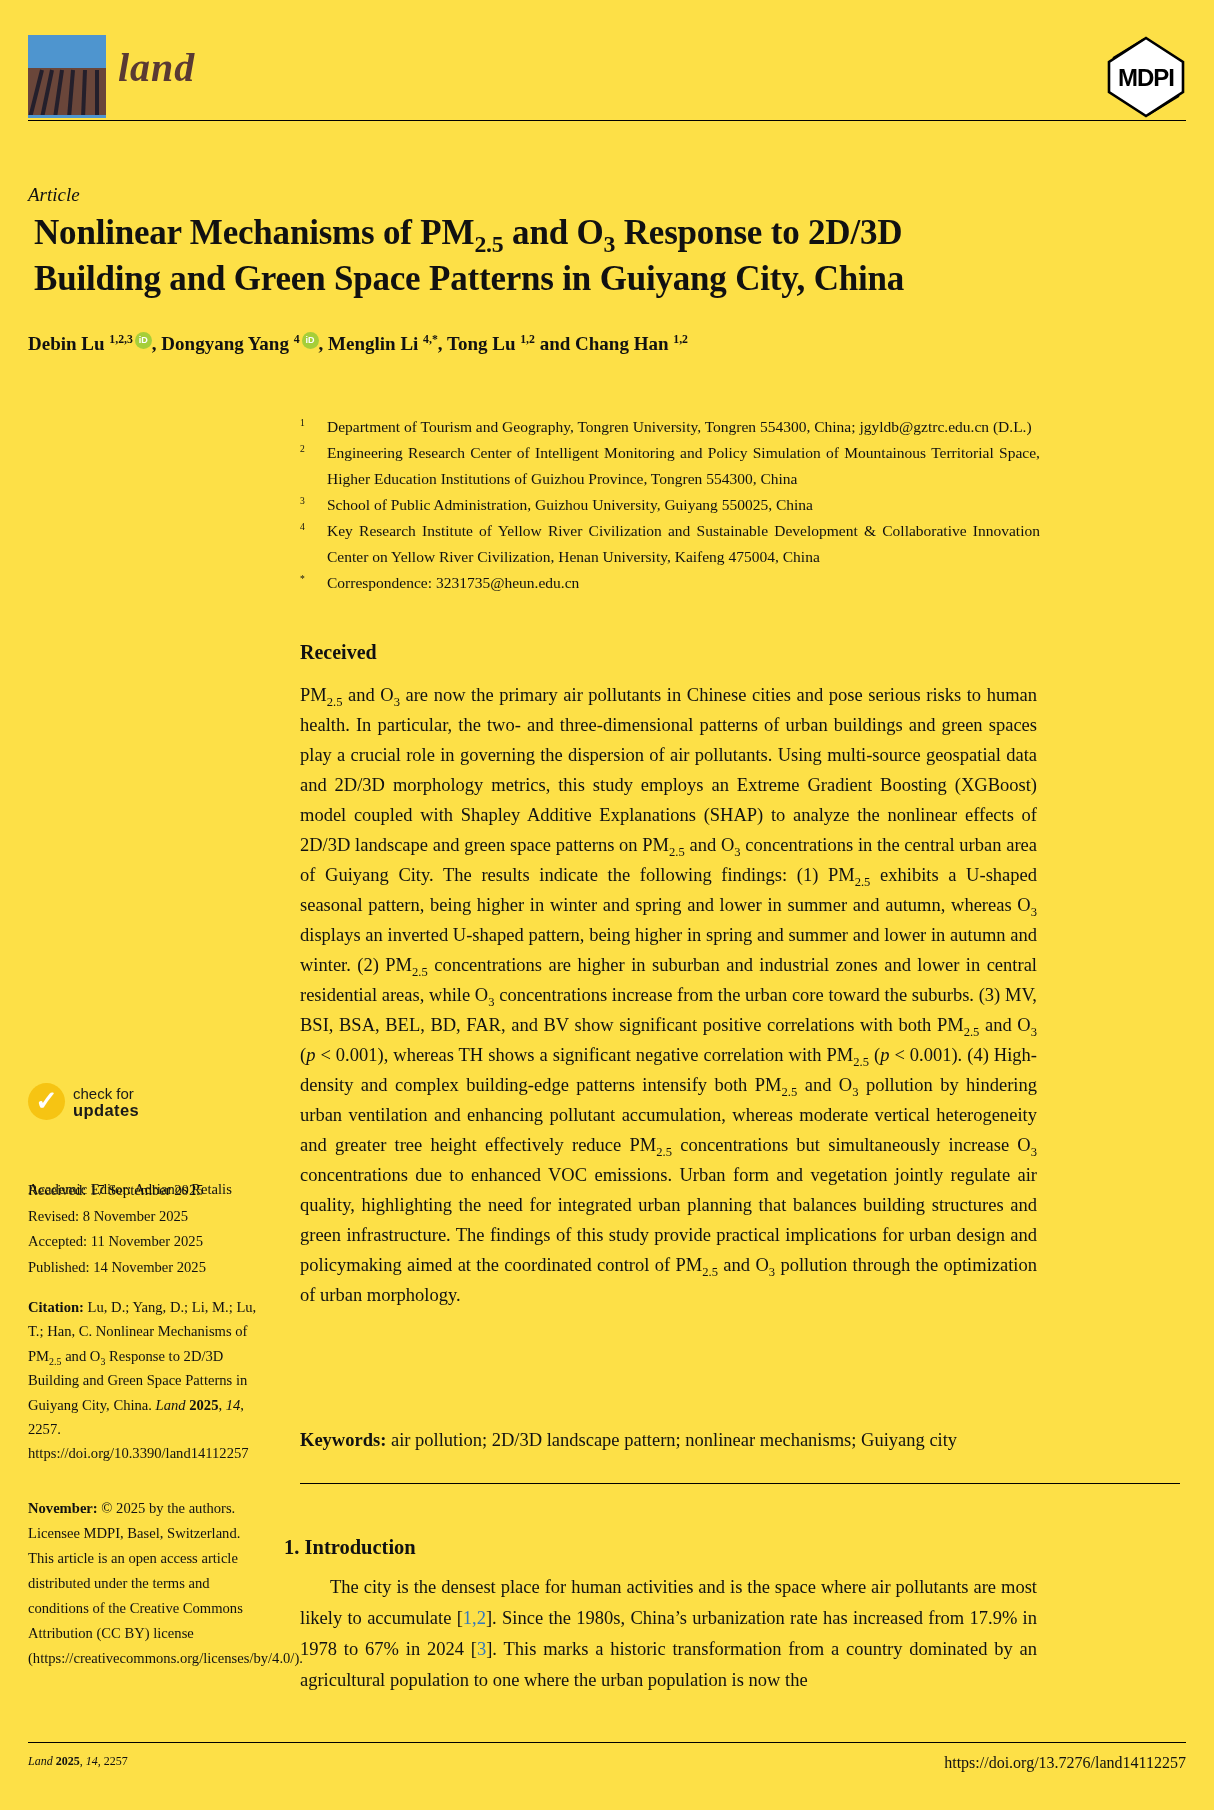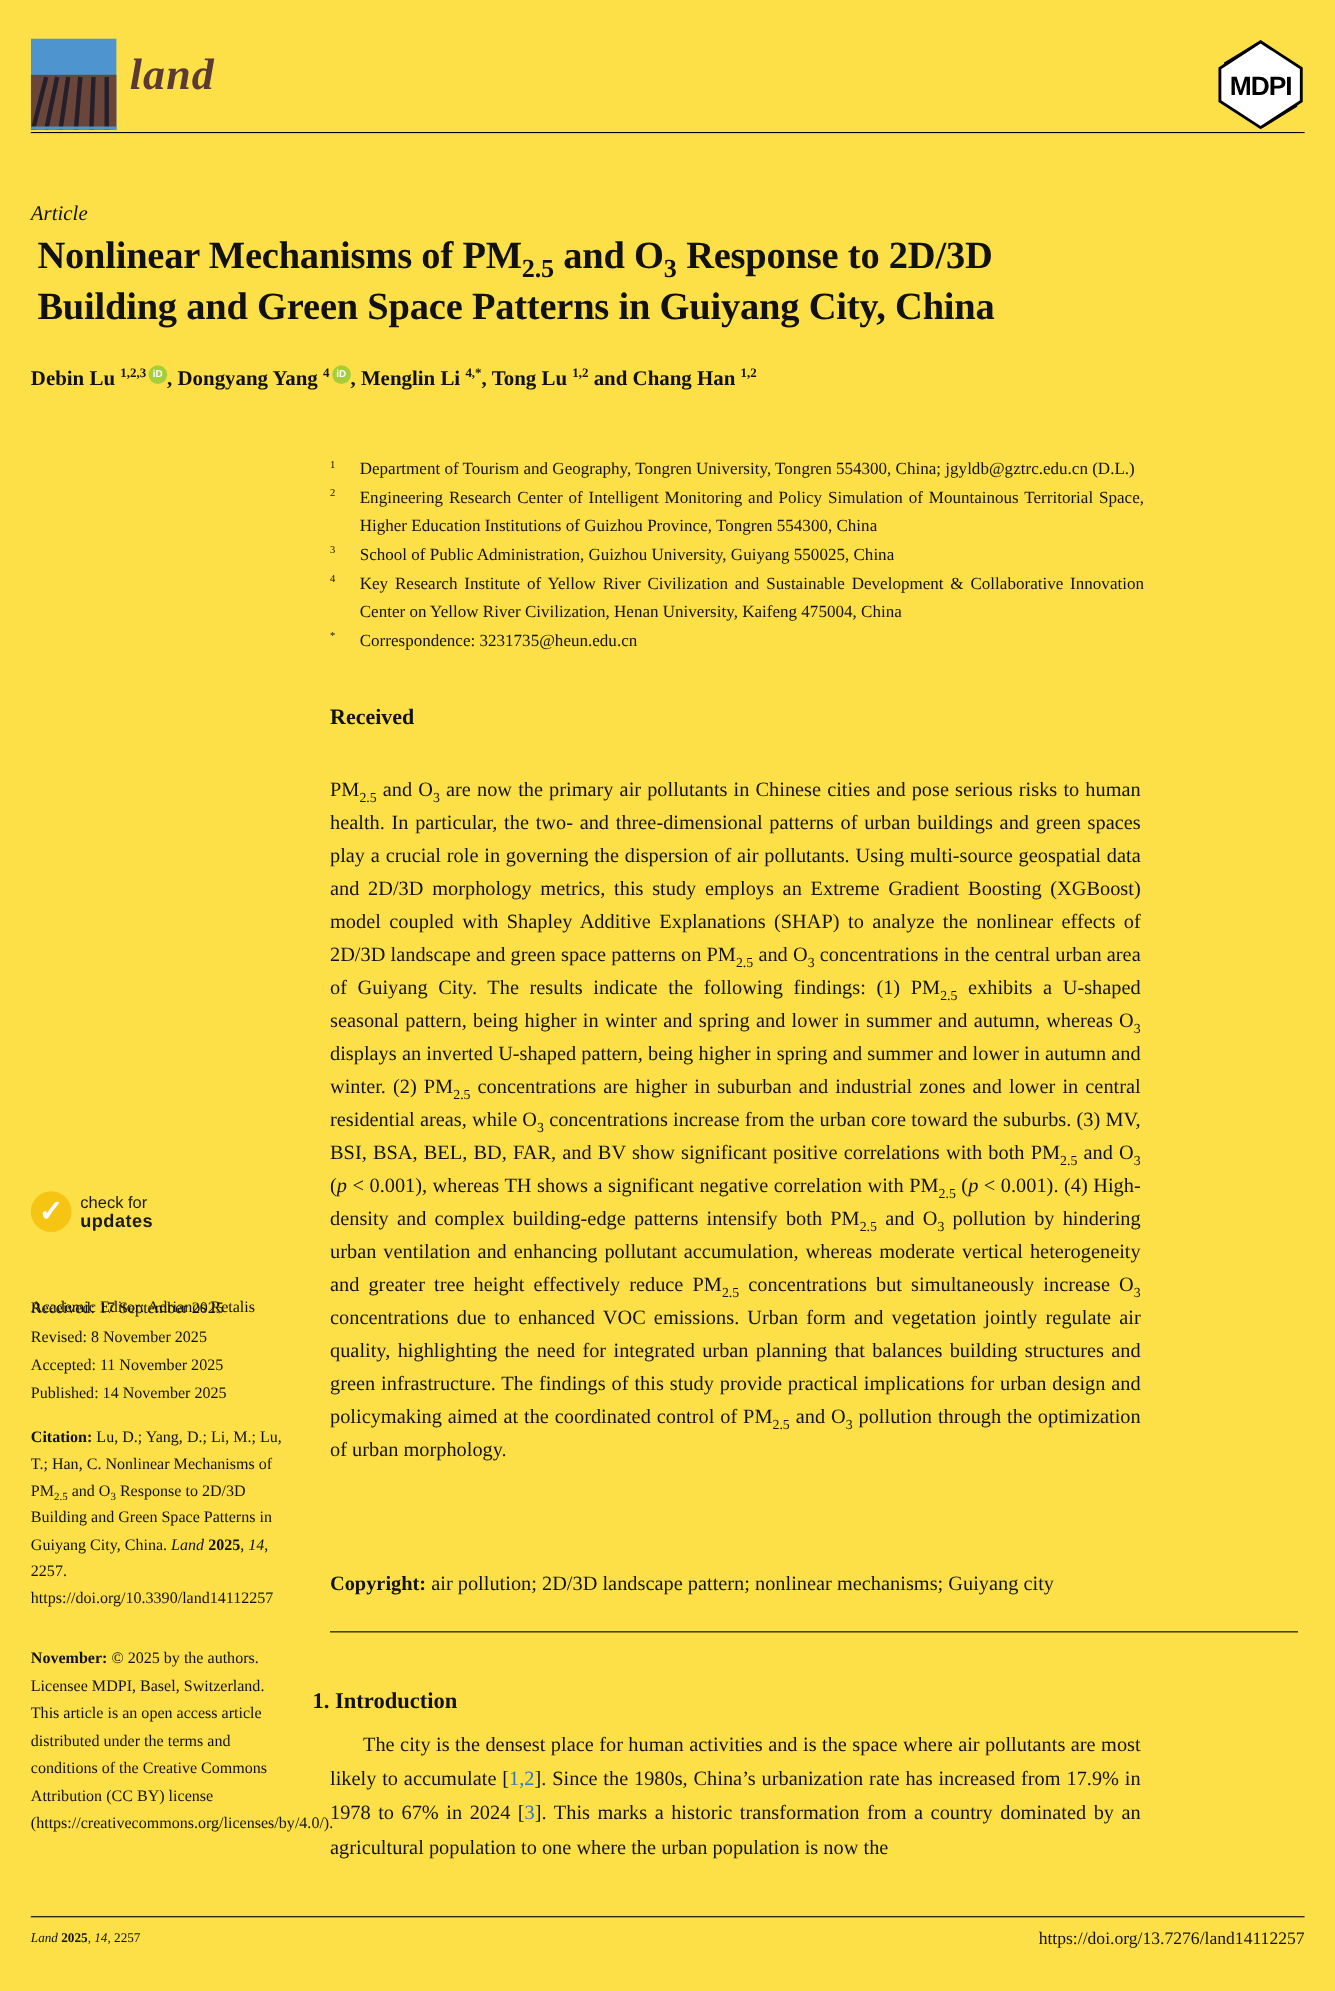--- a/index.html
+++ b/index.html
@@ -22,21 +22,21 @@
         line-height:17px;text-align:center;vertical-align:super;margin-left:2px;}
   
   .affiliations{position:absolute;left:300px;top:414px;width:740px;font-size:15.5px;line-height:26px;}
   .aff-row{display:flex;}
   .aff-num{width:27px;flex:0 0 27px;font-size:62%;line-height:26px;vertical-align:super;
         position:relative;top:-4px;}
   .aff-text{flex:1;text-align:justify;}
   
   .abstract-heading{position:absolute;left:300px;top:641px;font-weight:bold;font-size:20px;}
   .abstract-body{position:absolute;left:300px;top:680px;width:737px;font-size:18.5px;
-        line-height:30px;text-align:justify;margin-top:24px;}
+        line-height:30px;text-align:justify;}
   sub{font-size:68%;line-height:0;}
   .keywords{position:absolute;left:300px;top:1430px;width:737px;font-size:18.5px;}
   .kw-rule{position:absolute;left:300px;top:1483px;width:880px;border-top:1.2px solid #000;}
   
   .section-heading{position:absolute;left:284px;top:1536px;font-weight:bold;font-size:20.5px;}
   .section-body{position:absolute;left:300px;top:1572px;width:737px;font-size:18.5px;
         line-height:31px;text-align:justify;text-indent:30px;}
   .ref{color:#3178be;}
   
   .check-updates{position:absolute;left:28px;top:1083px;display:flex;align-items:center;cursor:pointer;}
@@ -110,21 +110,21 @@
     </div>
     <div class="aff-row">
       <span class="aff-num">*</span>
       <span class="aff-text">Correspondence: 3231735@heun.edu.cn</span>
     </div>
   </div>
 
   <div class="abstract-heading">Received</div>
   <div class="abstract-body">PM<sub>2.5</sub> and O<sub>3</sub> are now the primary air pollutants in Chinese cities and pose serious risks to human health. In particular, the two- and three-dimensional patterns of urban buildings and green spaces play a crucial role in governing the dispersion of air pollutants. Using multi-source geospatial data and 2D/3D morphology metrics, this study employs an Extreme Gradient Boosting (XGBoost) model coupled with Shapley Additive Explanations (SHAP) to analyze the nonlinear effects of 2D/3D landscape and green space patterns on PM<sub>2.5</sub> and O<sub>3</sub> concentrations in the central urban area of Guiyang City. The results indicate the following findings: (1) PM<sub>2.5</sub> exhibits a U-shaped seasonal pattern, being higher in winter and spring and lower in summer and autumn, whereas O<sub>3</sub> displays an inverted U-shaped pattern, being higher in spring and summer and lower in autumn and winter. (2) PM<sub>2.5</sub> concentrations are higher in suburban and industrial zones and lower in central residential areas, while O<sub>3</sub> concentrations increase from the urban core toward the suburbs. (3) MV, BSI, BSA, BEL, BD, FAR, and BV show significant positive correlations with both PM<sub>2.5</sub> and O<sub>3</sub> (<i>p</i> &lt; 0.001), whereas TH shows a significant negative correlation with PM<sub>2.5</sub> (<i>p</i> &lt; 0.001). (4) High-density and complex building-edge patterns intensify both PM<sub>2.5</sub> and O<sub>3</sub> pollution by hindering urban ventilation and enhancing pollutant accumulation, whereas moderate vertical heterogeneity and greater tree height effectively reduce PM<sub>2.5</sub> concentrations but simultaneously increase O<sub>3</sub> concentrations due to enhanced VOC emissions. Urban form and vegetation jointly regulate air quality, highlighting the need for integrated urban planning that balances building structures and green infrastructure. The findings of this study provide practical implications for urban design and policymaking aimed at the coordinated control of PM<sub>2.5</sub> and O<sub>3</sub> pollution through the optimization of urban morphology.</div>
 
-  <div class="keywords"><b>Copyright:</b> air pollution; 2D/3D landscape pattern; nonlinear mechanisms; Guiyang city</div>
+  <div class="keywords"><b>Keywords:</b> air pollution; 2D/3D landscape pattern; nonlinear mechanisms; Guiyang city</div>
   <div class="kw-rule"></div>
 
   <div class="section-heading">1. Introduction</div>
   <div class="section-body">The city is the densest place for human activities and is the space where air pollutants are most likely to accumulate [<span class="ref">1,2</span>]. Since the 1980s, China’s urbanization rate has increased from 17.9% in 1978 to 67% in 2024 [<span class="ref">3</span>]. This marks a historic transformation from a country dominated by an agricultural population to one where the urban population is now the</div>
 
   <div class="check-updates">
     <div class="cu-circle">✓</div>
     <div class="cu-text">
       <div>check for</div>
       <div class="l2">updates</div>

